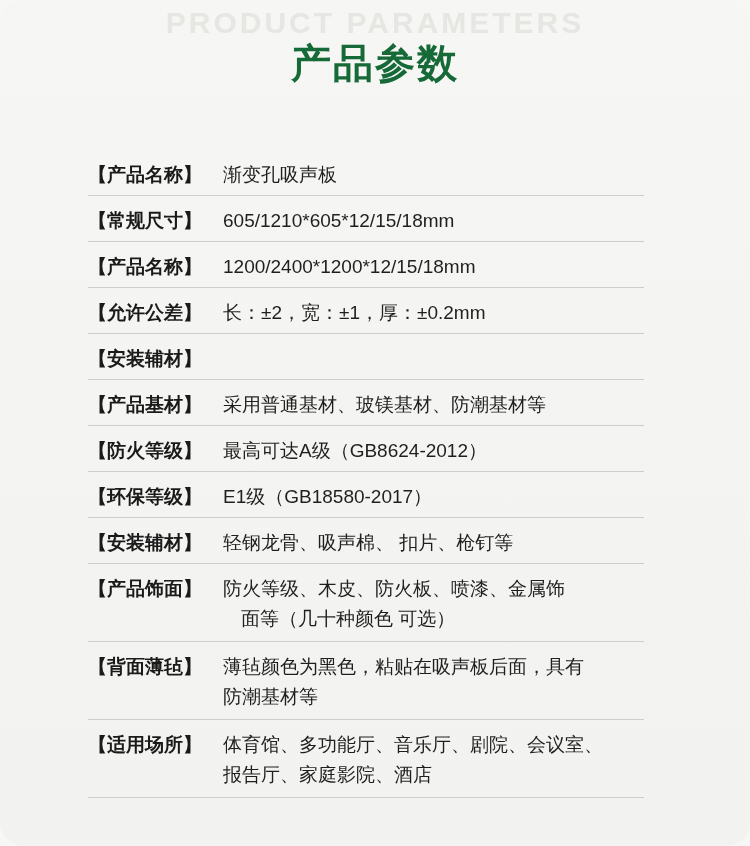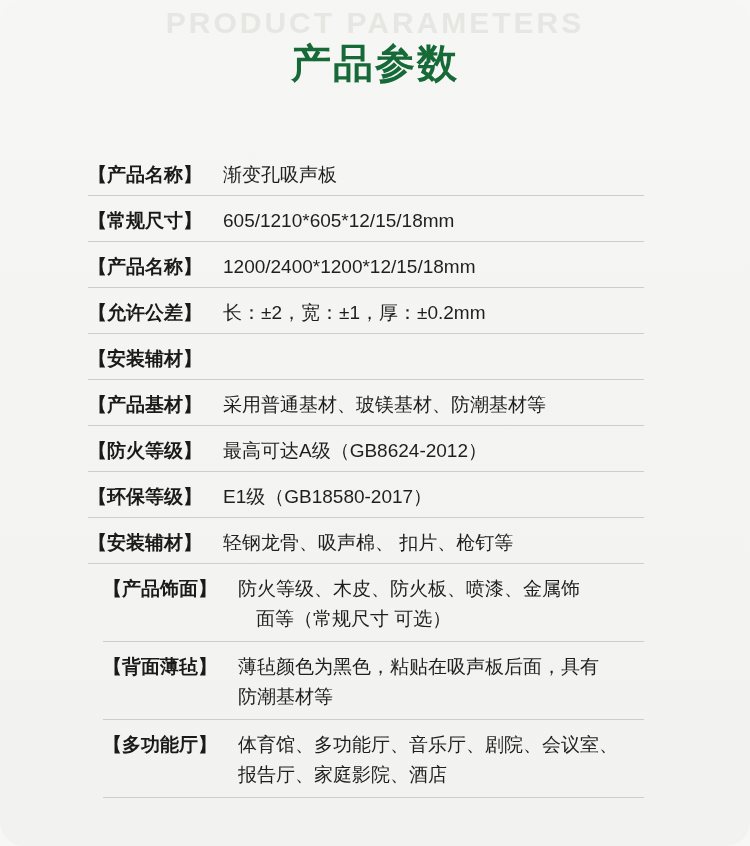--- a/index.html
+++ b/index.html
@@ -55,21 +55,20 @@
     display: flex;
     align-items: flex-start;
     border-bottom: 1px solid #c9cfc9;
     padding-bottom: 5px;
     margin-bottom: 10px;
     min-height: 30px;
     justify-content: space-between;
   }
   .row.tall {
     min-height: 62px;
-    margin-left: 15px;
   }
   .label {
     flex: 0 0 132px;
     font-size: 19px;
     font-weight: bold;
     color: #1a1a1a;
     line-height: 30px;
     white-space: nowrap;
     letter-spacing: 0px;
   }
@@ -141,34 +140,34 @@
 
     <div class="row">
       <div class="label">【安装辅材】</div>
       <div class="value"><span>轻钢龙骨、吸声棉、 扣片、枪钉等</span></div>
     </div>
 
     <div class="row tall">
       <div class="label">【产品饰面】</div>
       <div class="value">
         <span>防火等级、木皮、防火板、喷漆、金属饰</span>
-        <span class="line2">面等（常规尺寸 可选）</span>
+        <span class="line2">面等（几十种颜色 可选）</span>
       </div>
     </div>
 
     <div class="row tall">
       <div class="label">【背面薄毡】</div>
       <div class="value">
         <span>薄毡颜色为黑色，粘贴在吸声板后面，具有</span>
         <span class="line2 nopad">防潮基材等</span>
       </div>
     </div>
 
     <div class="row tall">
-      <div class="label">【多功能厅】</div>
+      <div class="label">【适用场所】</div>
       <div class="value">
         <span>体育馆、多功能厅、音乐厅、剧院、会议室、</span>
         <span class="line2 nopad">报告厅、家庭影院、酒店</span>
       </div>
     </div>
 
   </div>
 </div>
 
 </body></html>

